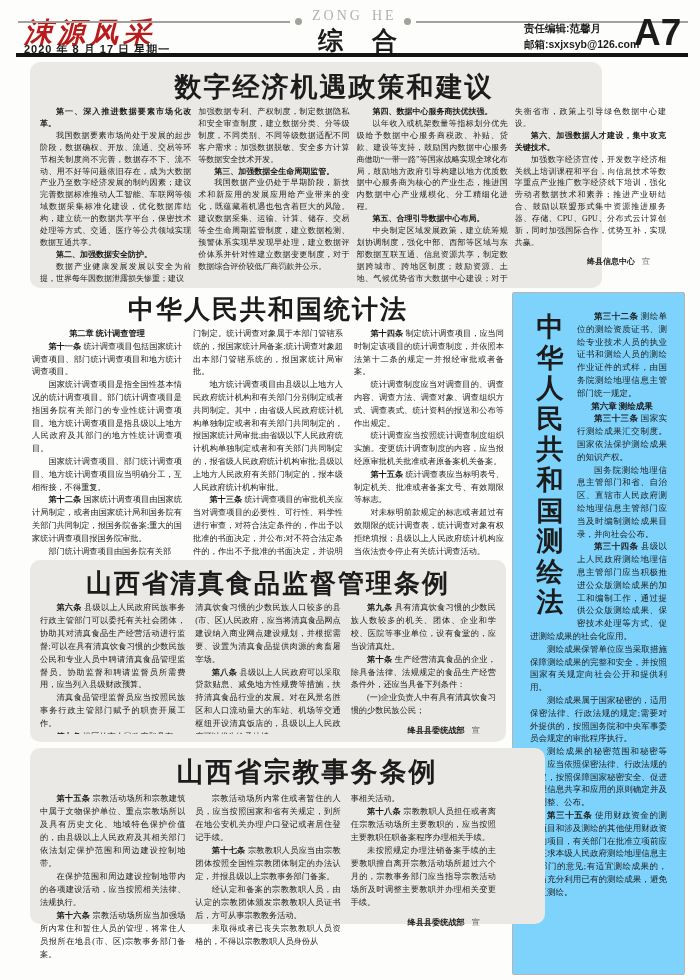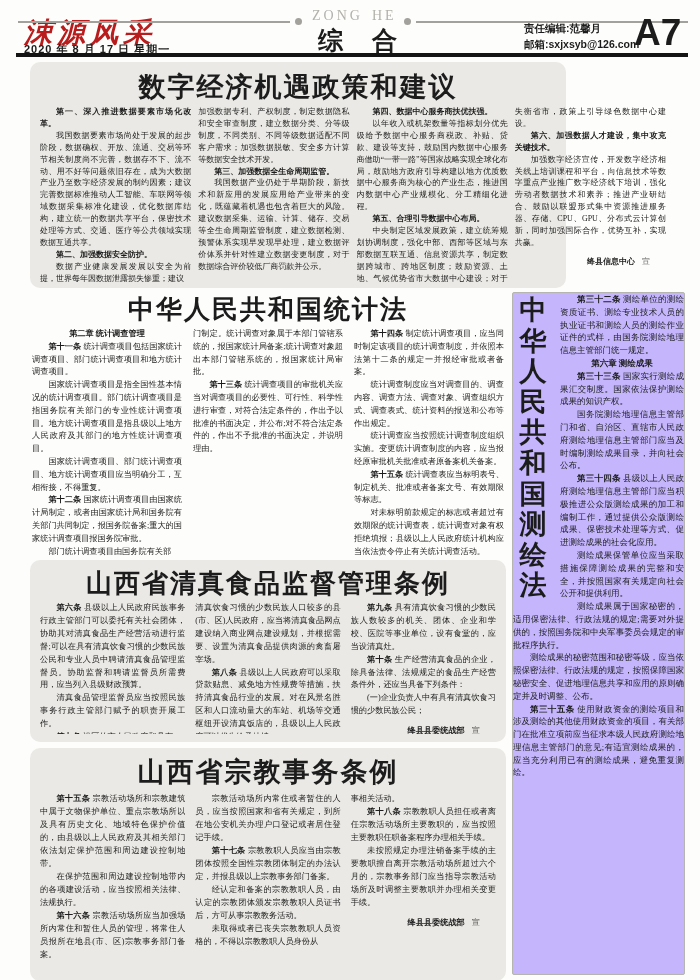--- a/index.html
+++ b/index.html
@@ -21,40 +21,40 @@
   .atitle{width:100%;text-align:center;font-weight:700;letter-spacing:2px;}
   .cols{position:absolute;display:flex;}
   .col{flex:1;overflow:hidden;}
   .col p{margin:0;text-indent:2em;text-align:justify;}
   .col p.px{text-indent:0;}
   .col p.pc{text-align:center;text-indent:0;}
   .col p.ps{text-align:right;text-indent:0;padding-right:16px;margin-top:7px;}
   .col p.ps span{color:#5a5a57;padding-left:5px;}
   b{font-weight:700;}
   
-  #a1{left:30px;top:62px;width:536px;height:226px;}
+  #a1{left:30px;top:62px;width:536px;height:226px;padding-left:36px;}
   #a1 .atitle{padding-top:7px;font-size:27px;}
   #a1 .cols{left:10px;top:44px;width:626px;height:176px;gap:7px;font-size:8px;line-height:11.9px;justify-content:space-between;}
   
   #a2{left:30px;top:292px;width:476px;height:266px;}
   #a2 .atitle{font-size:26px;}
   #a2 .cols{left:2px;top:36px;width:472px;height:228px;gap:11px;font-size:8.2px;line-height:12.8px;}
   
-  #sb{left:512px;top:292px;width:173px;height:683px;background:#c4b5fd;border:1px solid #b7b5b0;
-      border-radius:2px;box-sizing:border-box;padding:0;font-size:8.5px;line-height:12.8px;overflow:hidden;}
+  #sb{left:512px;top:292px;width:173px;height:683px;background:#7dd3fc;border:1px solid #b7b5b0;
+      border-radius:2px;box-sizing:border-box;padding:17px;font-size:8.5px;line-height:12.8px;overflow:hidden;}
   #sb .vtitle{float:left;width:40px;margin:2px 7px 4px 0;font-size:27px;line-height:30.6px;
       font-weight:700;text-align:center;word-break:break-all;}
   #sb p{margin:0;text-indent:2em;text-align:justify;}
   #sb p.pc{text-align:center;text-indent:0;}
   
   #a3{left:30px;top:560px;width:476px;height:182px;}
   #a3 .atitle{padding-top:6px;font-size:26px;}
   #a3 .cols{left:10px;top:42px;width:456px;height:132px;gap:10px;font-size:8.2px;line-height:12.9px;}
   
-  #a4{left:30px;top:748px;width:476px;height:233px;}
+  #a4{left:30px;top:748px;width:476px;height:176px;padding-left:39px;}
   #a4 .atitle{padding-top:6px;font-size:27px;}
   #a4 .cols{left:10px;top:44px;width:456px;height:174px;gap:10px;font-size:8.2px;line-height:13px;}
 </style>
 </head>
 <body>
 
 <div class="abs" id="masthead">涑源风采</div>
 <div class="abs" id="date">2020 年 8 月 17 日  星期一</div>
 
 <div class="abs hrule" style="left:18px;width:272px;"></div>
@@ -109,20 +109,21 @@
     <div class="col">
         <p class="pc"><b>第二章 统计调查管理</b></p>
         <p><b>第十一条 </b>统计调查项目包括国家统计调查项目、部门统计调查项目和地方统计调查项目。</p>
         <p>国家统计调查项目是指全国性基本情况的统计调查项目。部门统计调查项目是指国务院有关部门的专业性统计调查项目。地方统计调查项目是指县级以上地方人民政府及其部门的地方性统计调查项目。</p>
         <p>国家统计调查项目、部门统计调查项目、地方统计调查项目应当明确分工，互相衔接，不得重复。</p>
         <p><b>第十二条 </b>国家统计调查项目由国家统计局制定，或者由国家统计局和国务院有关部门共同制定，报国务院备案;重大的国家统计调查项目报国务院审批。</p>
         <p>部门统计调查项目由国务院有关部</p>
       </div>
     <div class="col">
         <p class="px">门制定。统计调查对象属于本部门管辖系统的，报国家统计局备案;统计调查对象超出本部门管辖系统的，报国家统计局审批。</p>
+        <p>地方统计调查项目由县级以上地方人民政府统计机构和有关部门分别制定或者共同制定。其中，由省级人民政府统计机构单独制定或者和有关部门共同制定的，报国家统计局审批;由省级以下人民政府统计机构单独制定或者和有关部门共同制定的，报省级人民政府统计机构审批;县级以上地方人民政府有关部门制定的，报本级人民政府统计机构审批。</p>
         <p><b>第十三条 </b>统计调查项目的审批机关应当对调查项目的必要性、可行性、科学性进行审查，对符合法定条件的，作出予以批准的书面决定，并公布;对不符合法定条件的，作出不予批准的书面决定，并说明理由。</p>
       </div>
     <div class="col">
         <p><b>第十四条 </b>制定统计调查项目，应当同时制定该项目的统计调查制度，并依照本法第十二条的规定一并报经审批或者备案。</p>
         <p>统计调查制度应当对调查目的、调查内容、调查方法、调查对象、调查组织方式、调查表式、统计资料的报送和公布等作出规定。</p>
         <p>统计调查应当按照统计调查制度组织实施。变更统计调查制度的内容，应当报经原审批机关批准或者原备案机关备案。</p>
         <p><b>第十五条 </b>统计调查表应当标明表号、制定机关、批准或者备案文号、有效期限等标志。</p>
         <p>对未标明前款规定的标志或者超过有效期限的统计调查表，统计调查对象有权拒绝填报；县级以上人民政府统计机构应当依法责令停止有关统计调查活动。</p>
       </div>
   </div>

